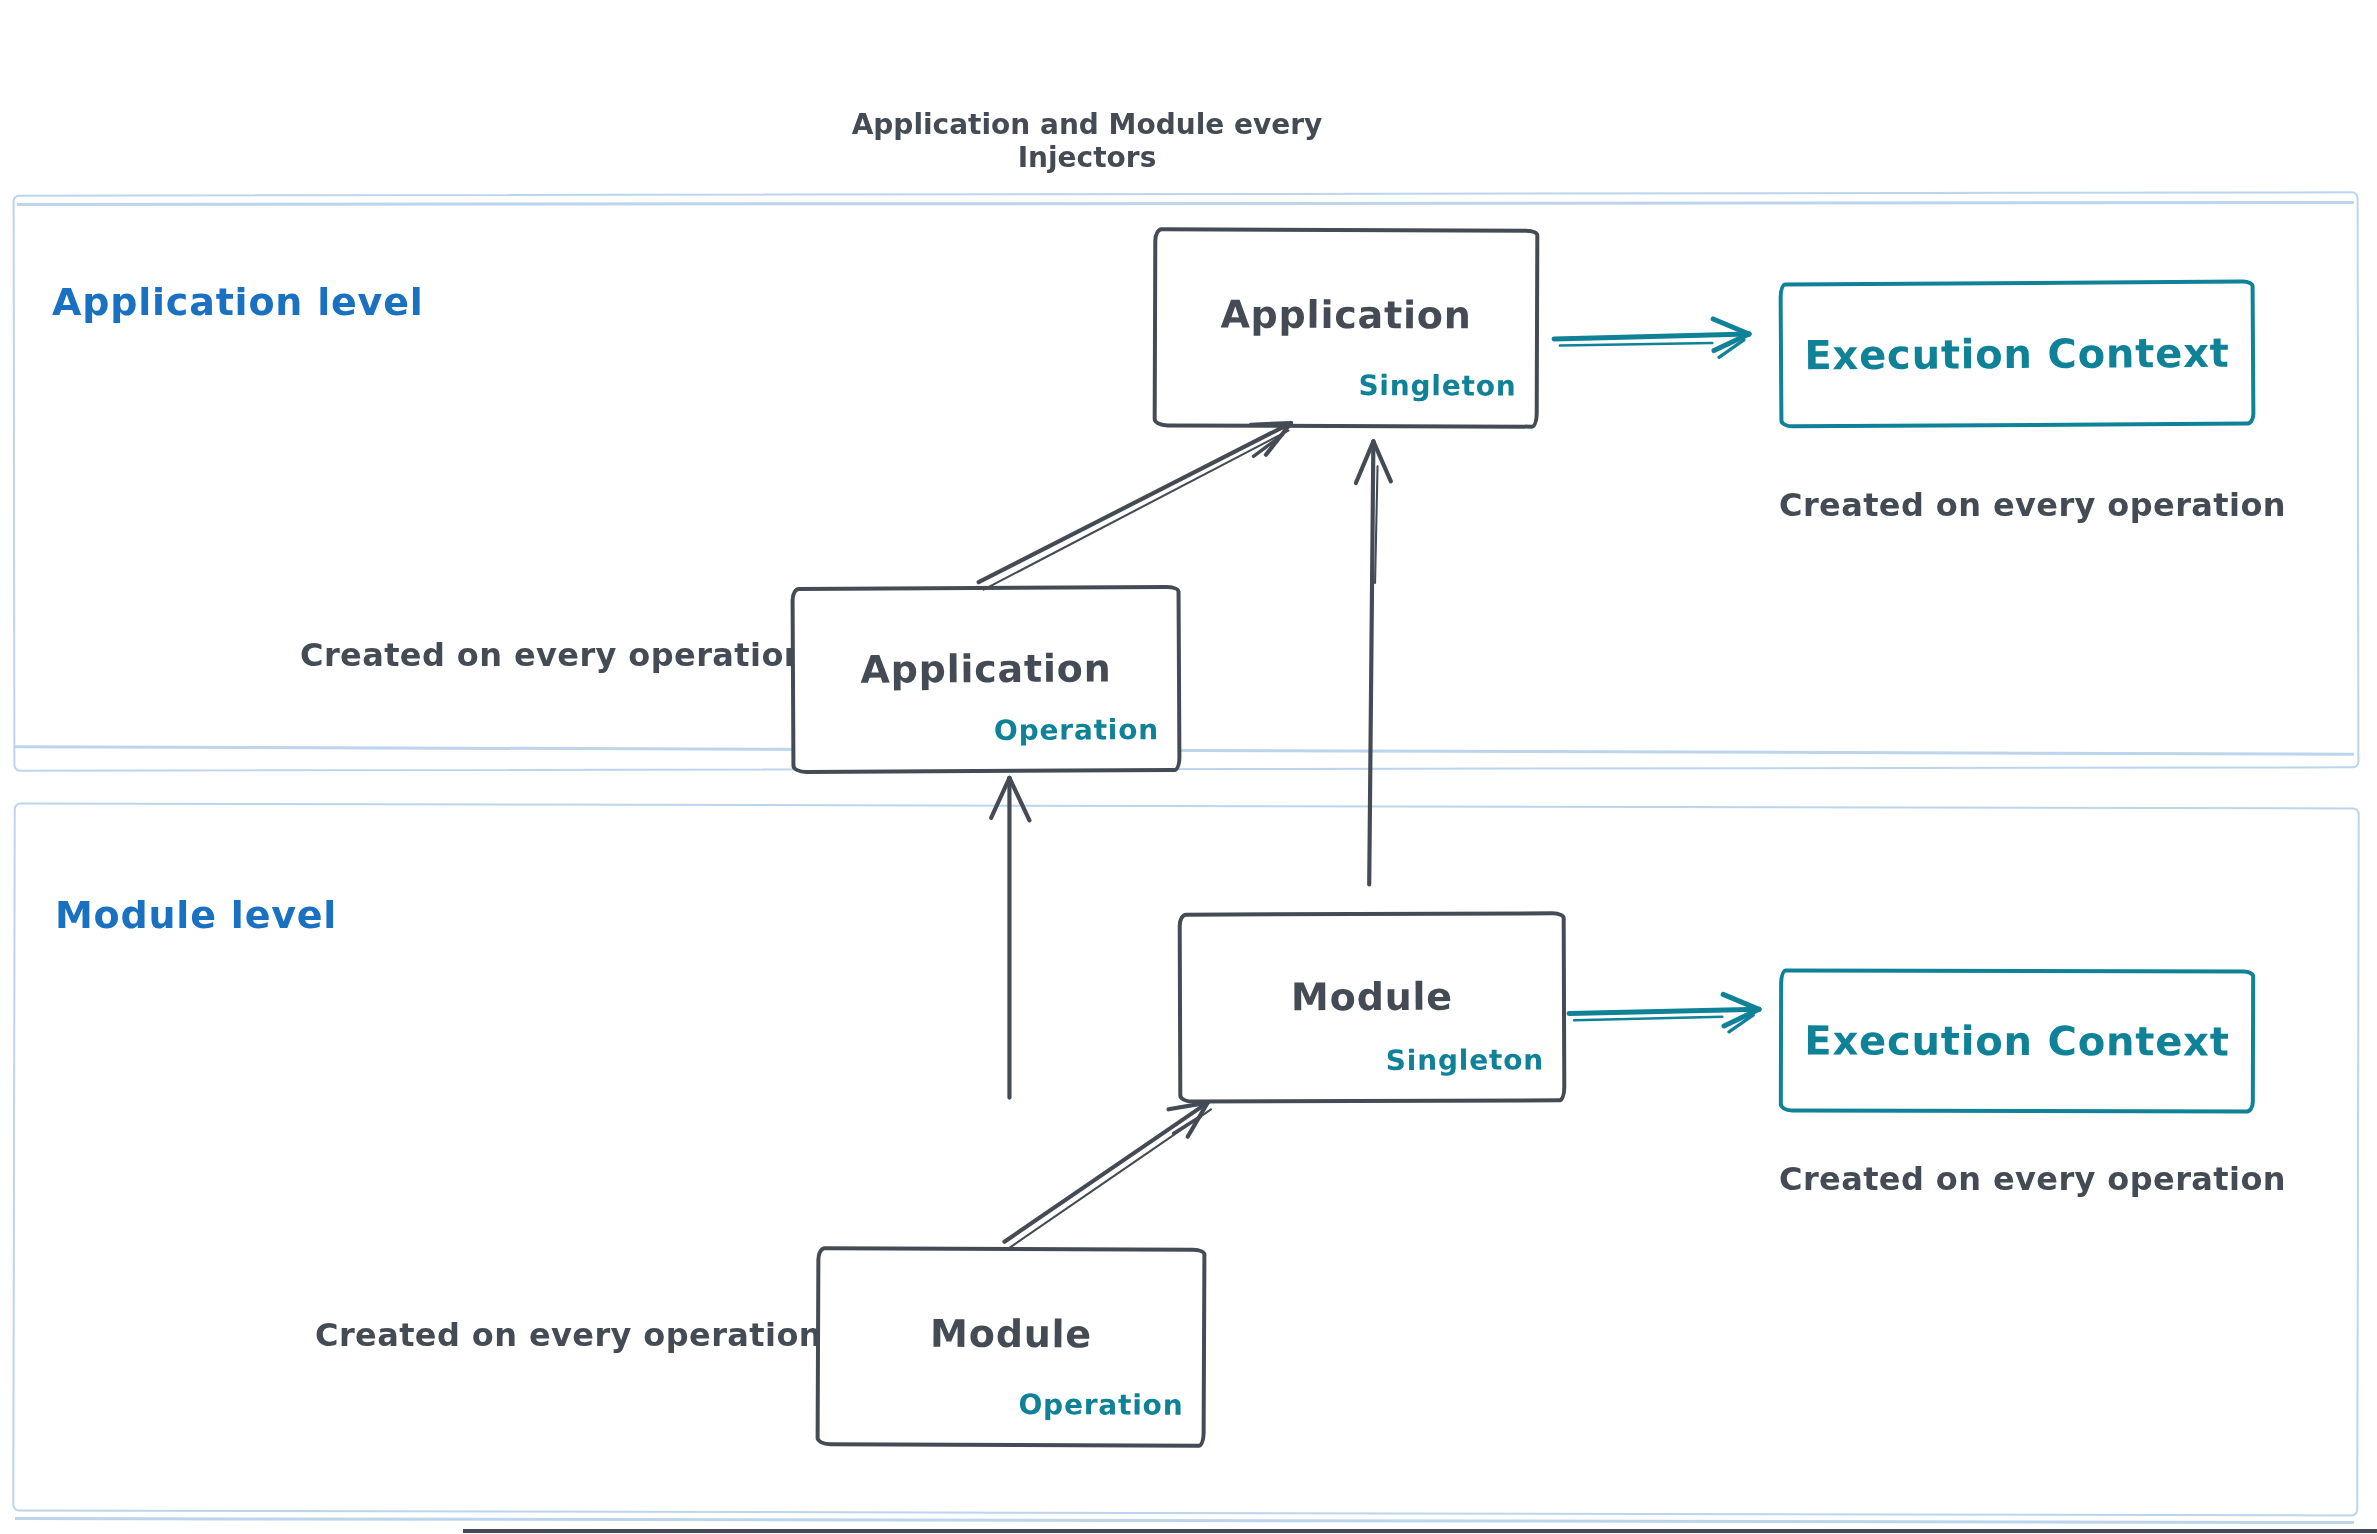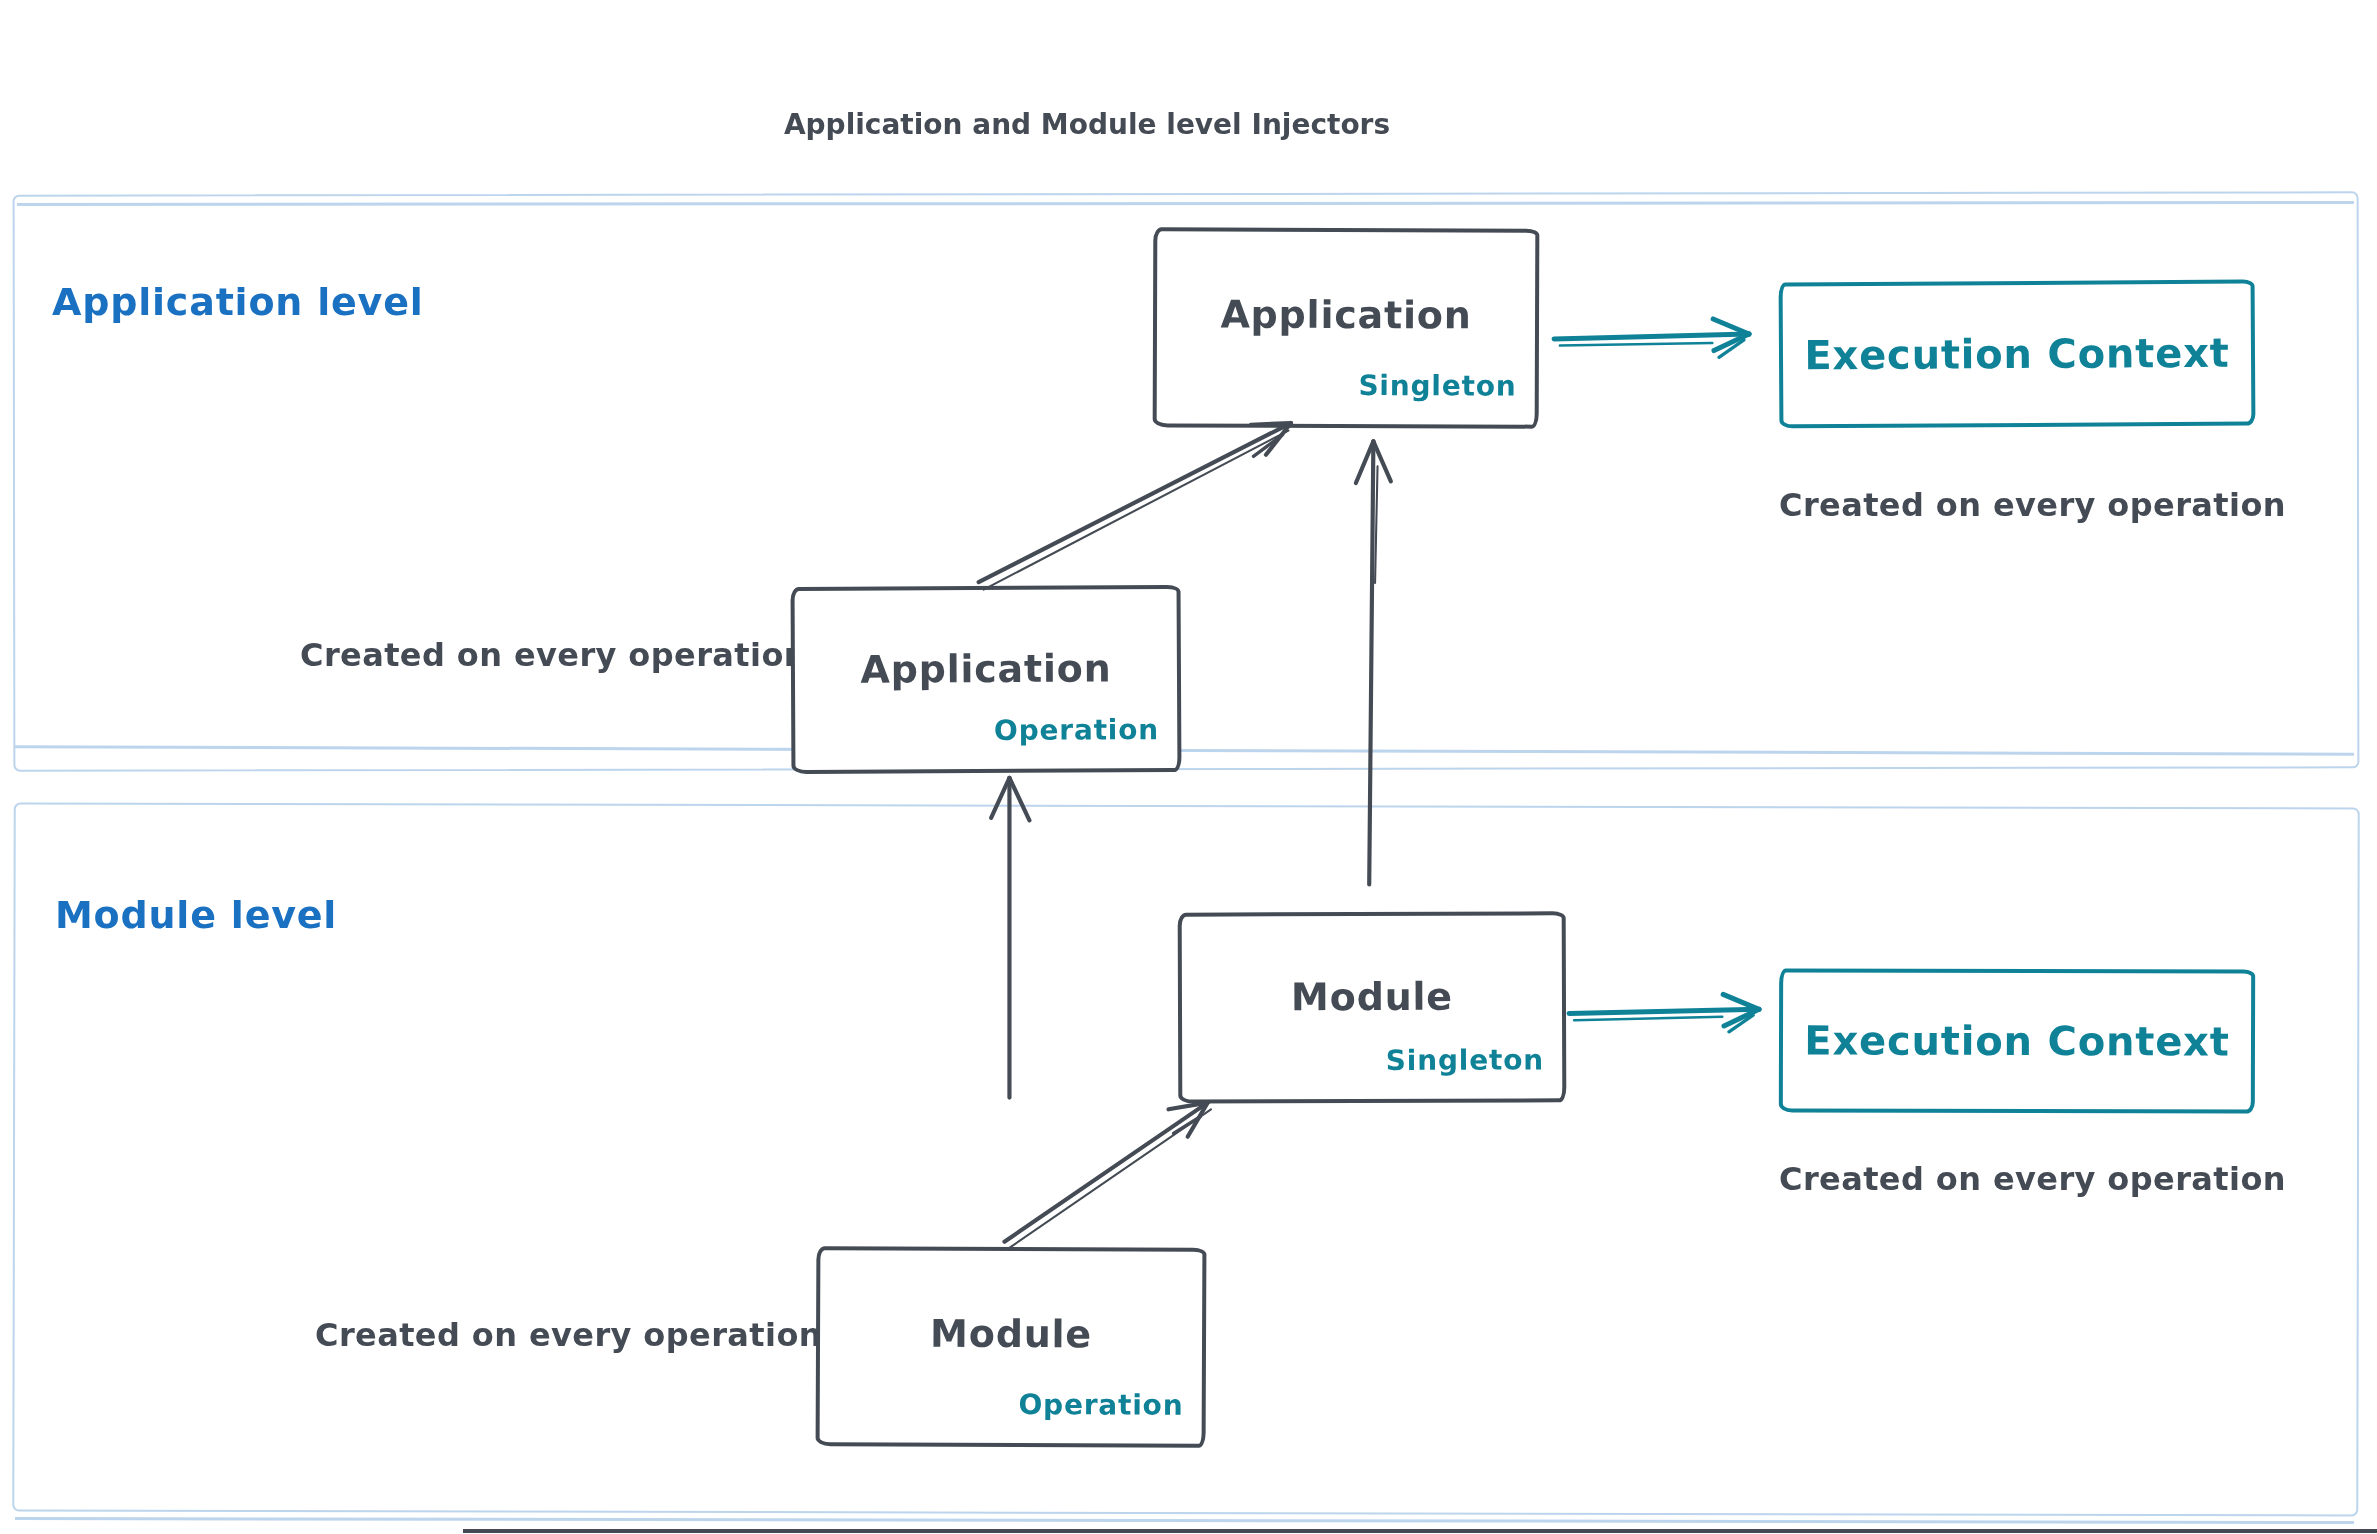--- a/index.html
+++ b/index.html
@@ -61,21 +61,21 @@
   svg.arrows{position:absolute;left:0;top:0;width:2377px;height:1534px;z-index:4;
         pointer-events:none;}
   .dk{stroke:#454b54;fill:none;stroke-linecap:round;}
   .tl{stroke:#0f8298;fill:none;stroke-linecap:round;}
 </style>
 </head>
 <body>
 
 <div class="canvas">
 
-  <div class="subtitle hand">Application and Module level Injectors</div>
+  <div class="subtitle hand">Application and Module every Injectors</div>
 
   <section class="container app"></section>
   <section class="container module"></section>
   <div class="stray-line stray-top"></div>
   <div class="stray-line stray-mid"></div>
   <div class="stray-line stray-bottom"></div>
   <div class="bottom-edge"></div>
 
   <div class="level-label app hand">Application level</div>
   <div class="level-label module hand">Module level</div>

